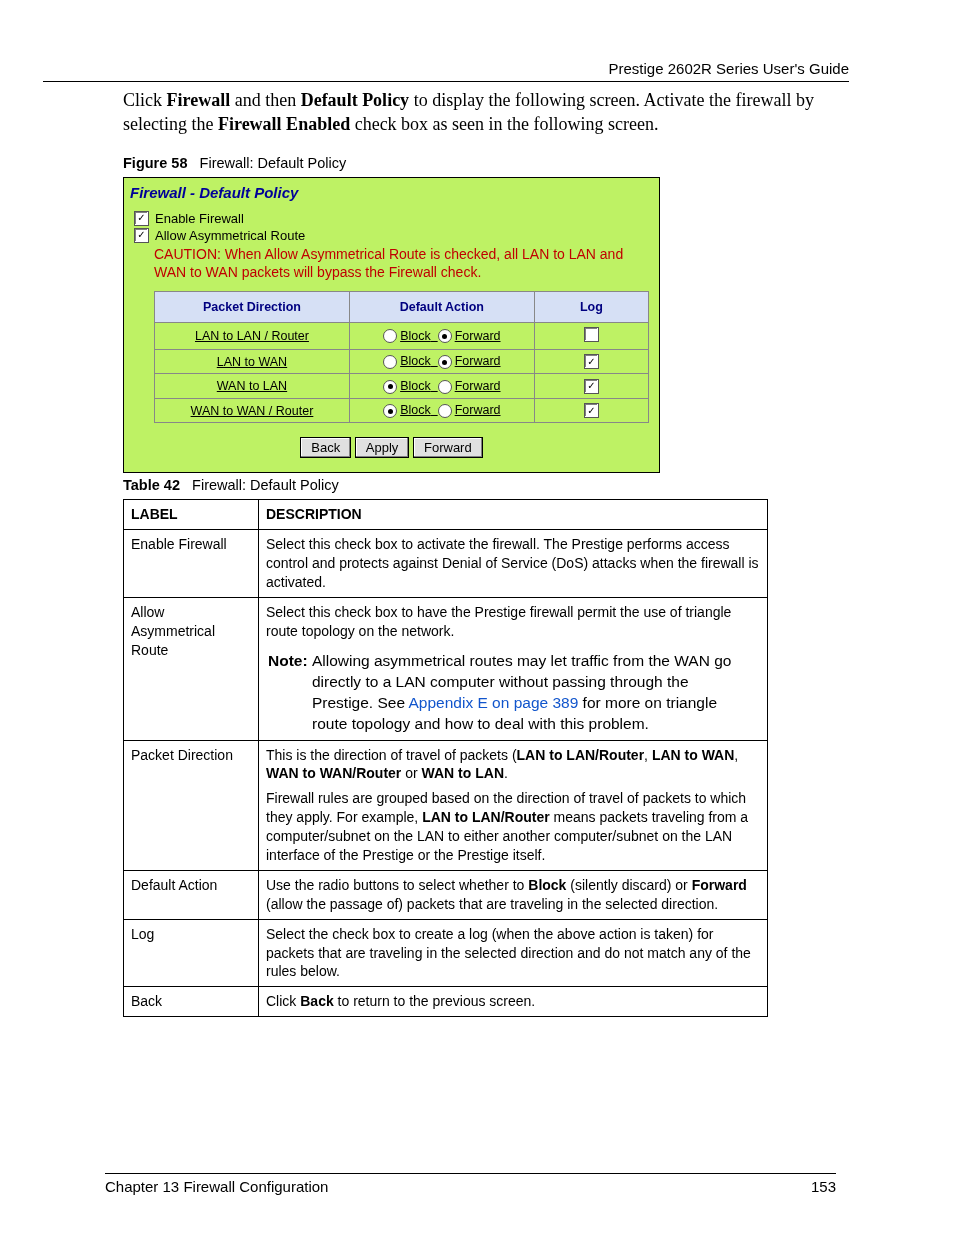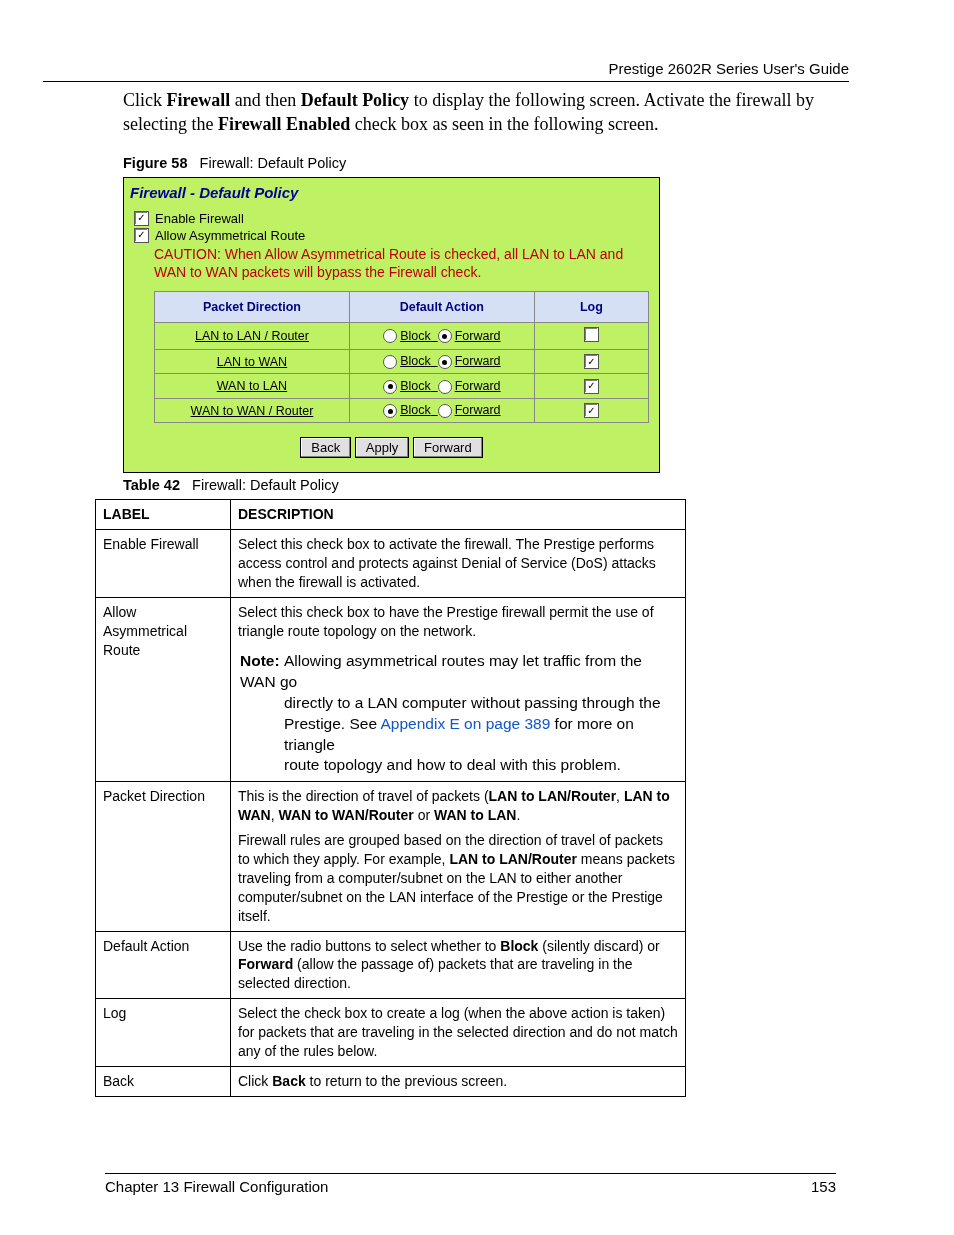--- a/index.html
+++ b/index.html
@@ -124,22 +124,22 @@
       background: #e0e0e0;
       box-shadow: inset -1px -1px 0 #808080, inset 1px 1px 0 #fff;
       padding: 2px 10px;
       font-size: 13px;
       font-family: Tahoma, Arial, sans-serif;
     }
     .btn-row { text-align: center; }
     
     .desc-table {
       border-collapse: collapse;
-      width: 591px;
-      margin-left: 52px;
+      width: 645px;
+      margin-left: 80px;
       font-size: 14px;
       line-height: 1.35;
     }
     .desc-table th, .desc-table td {
       border: 1.2px solid #000;
       padding: 5px 7px;
       vertical-align: top;
       text-align: left;
     }
     .desc-table th {

